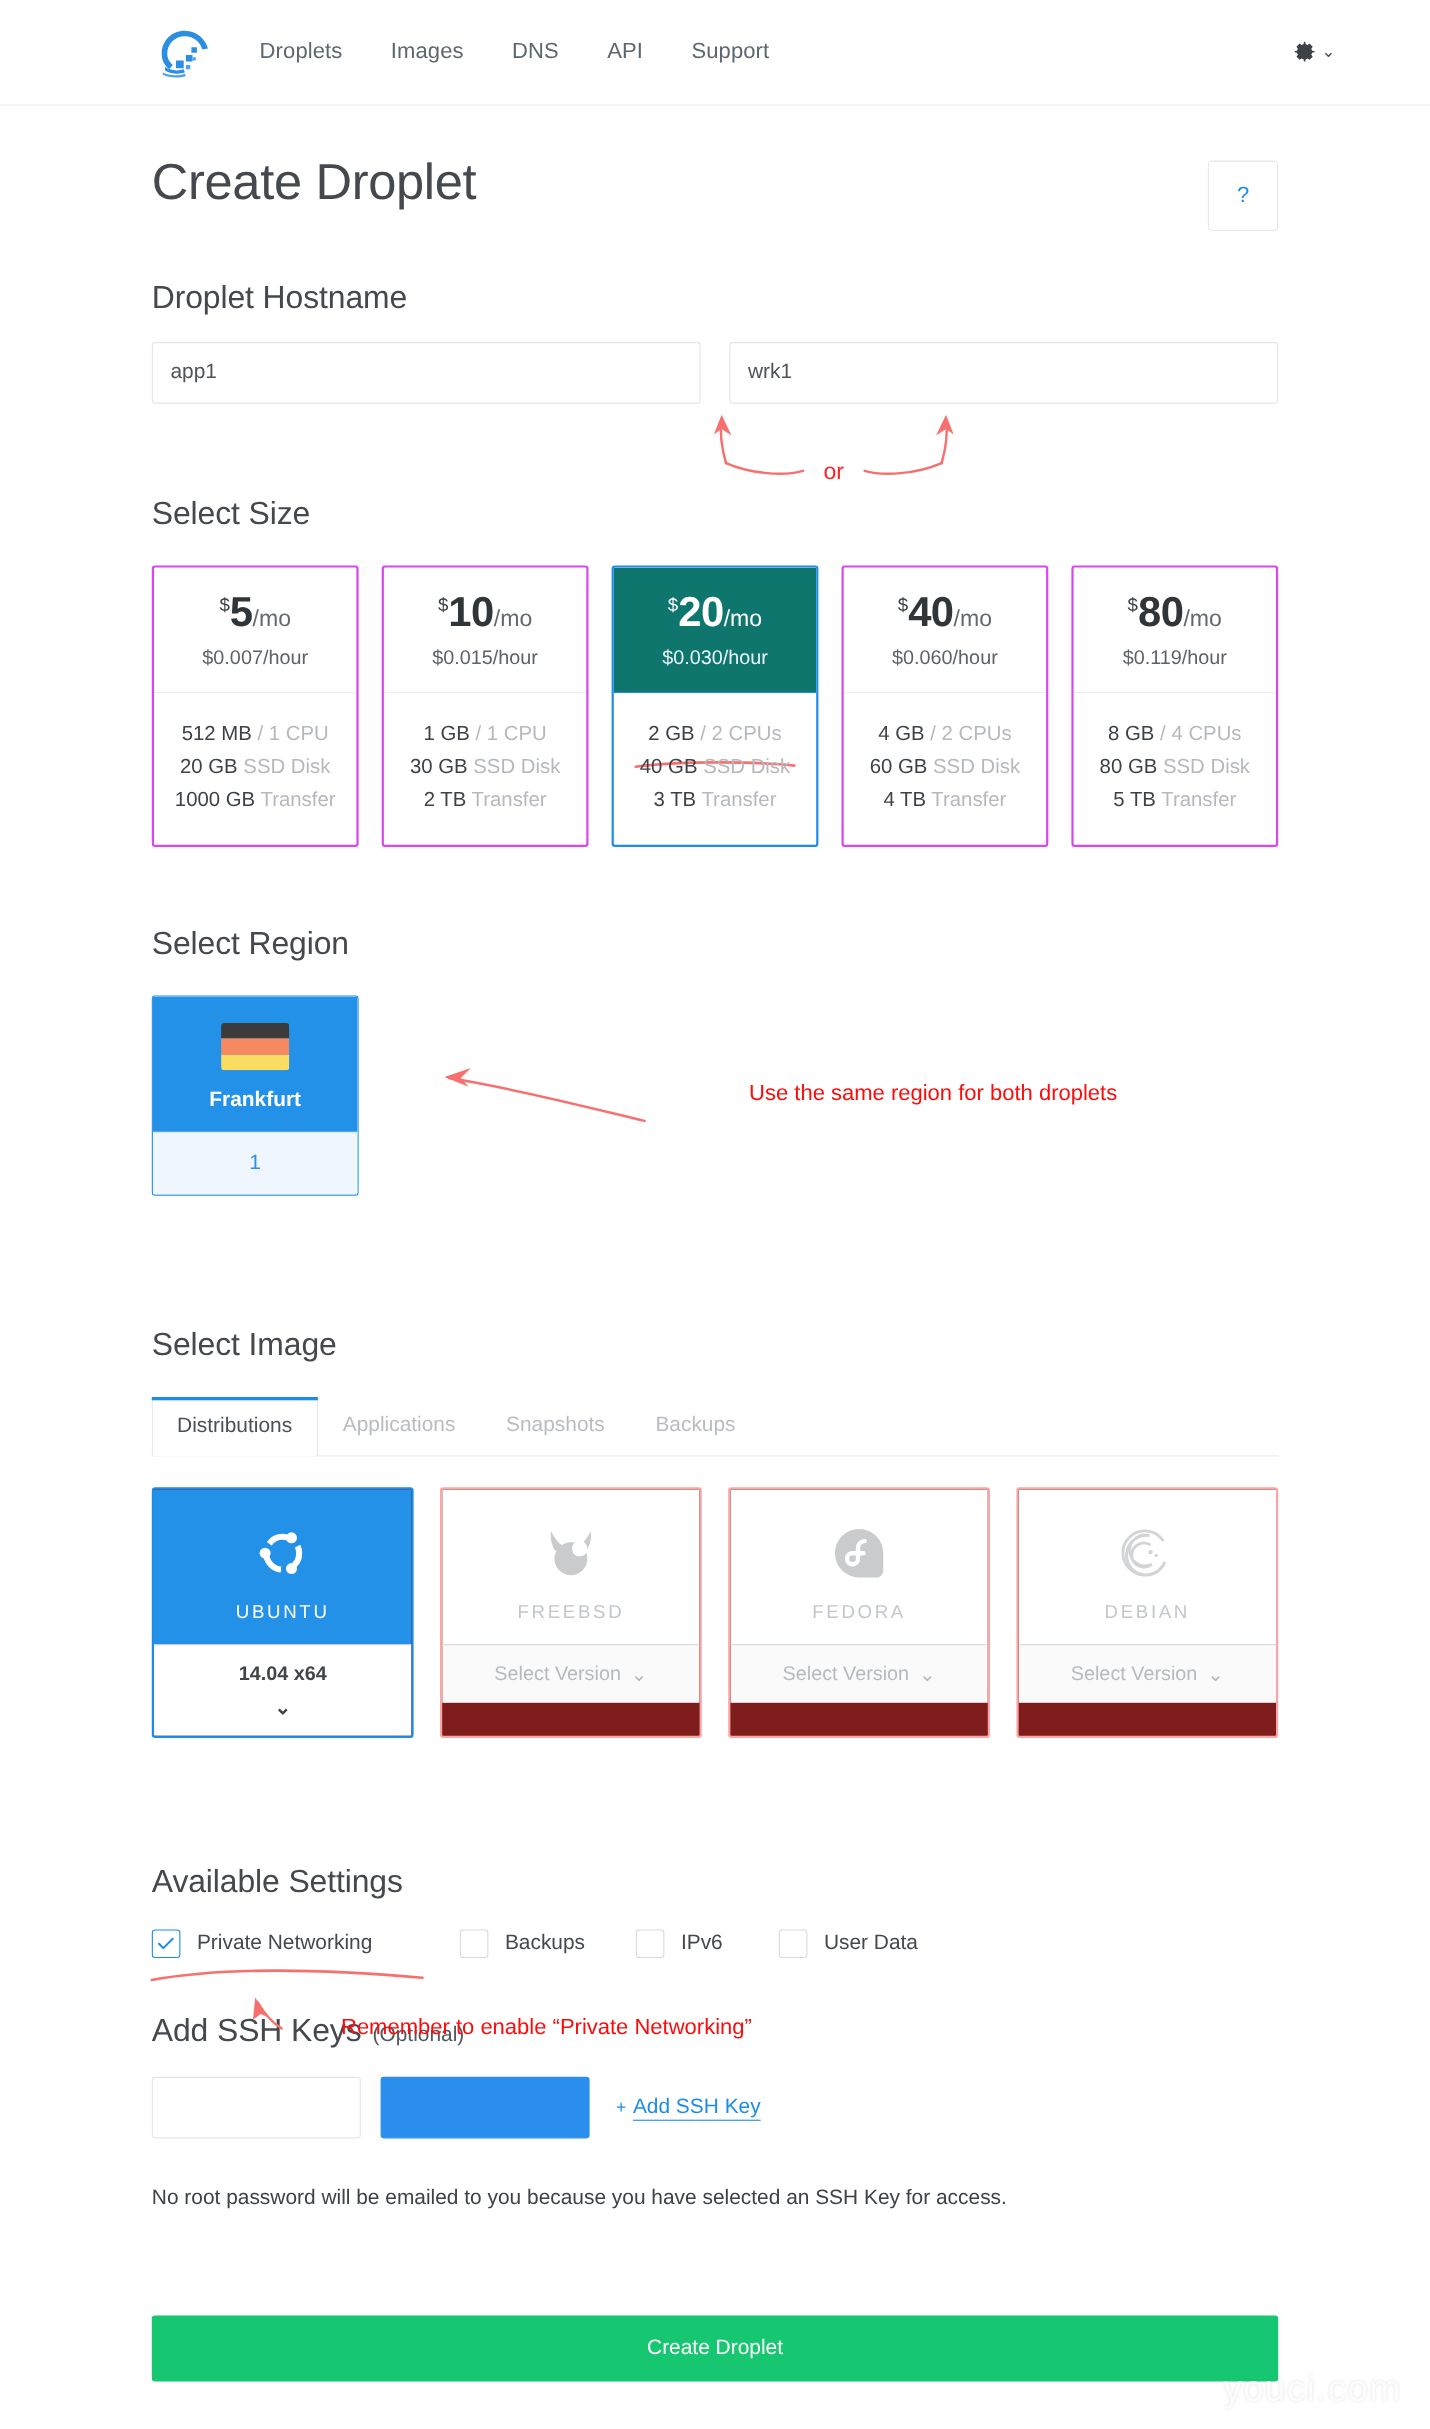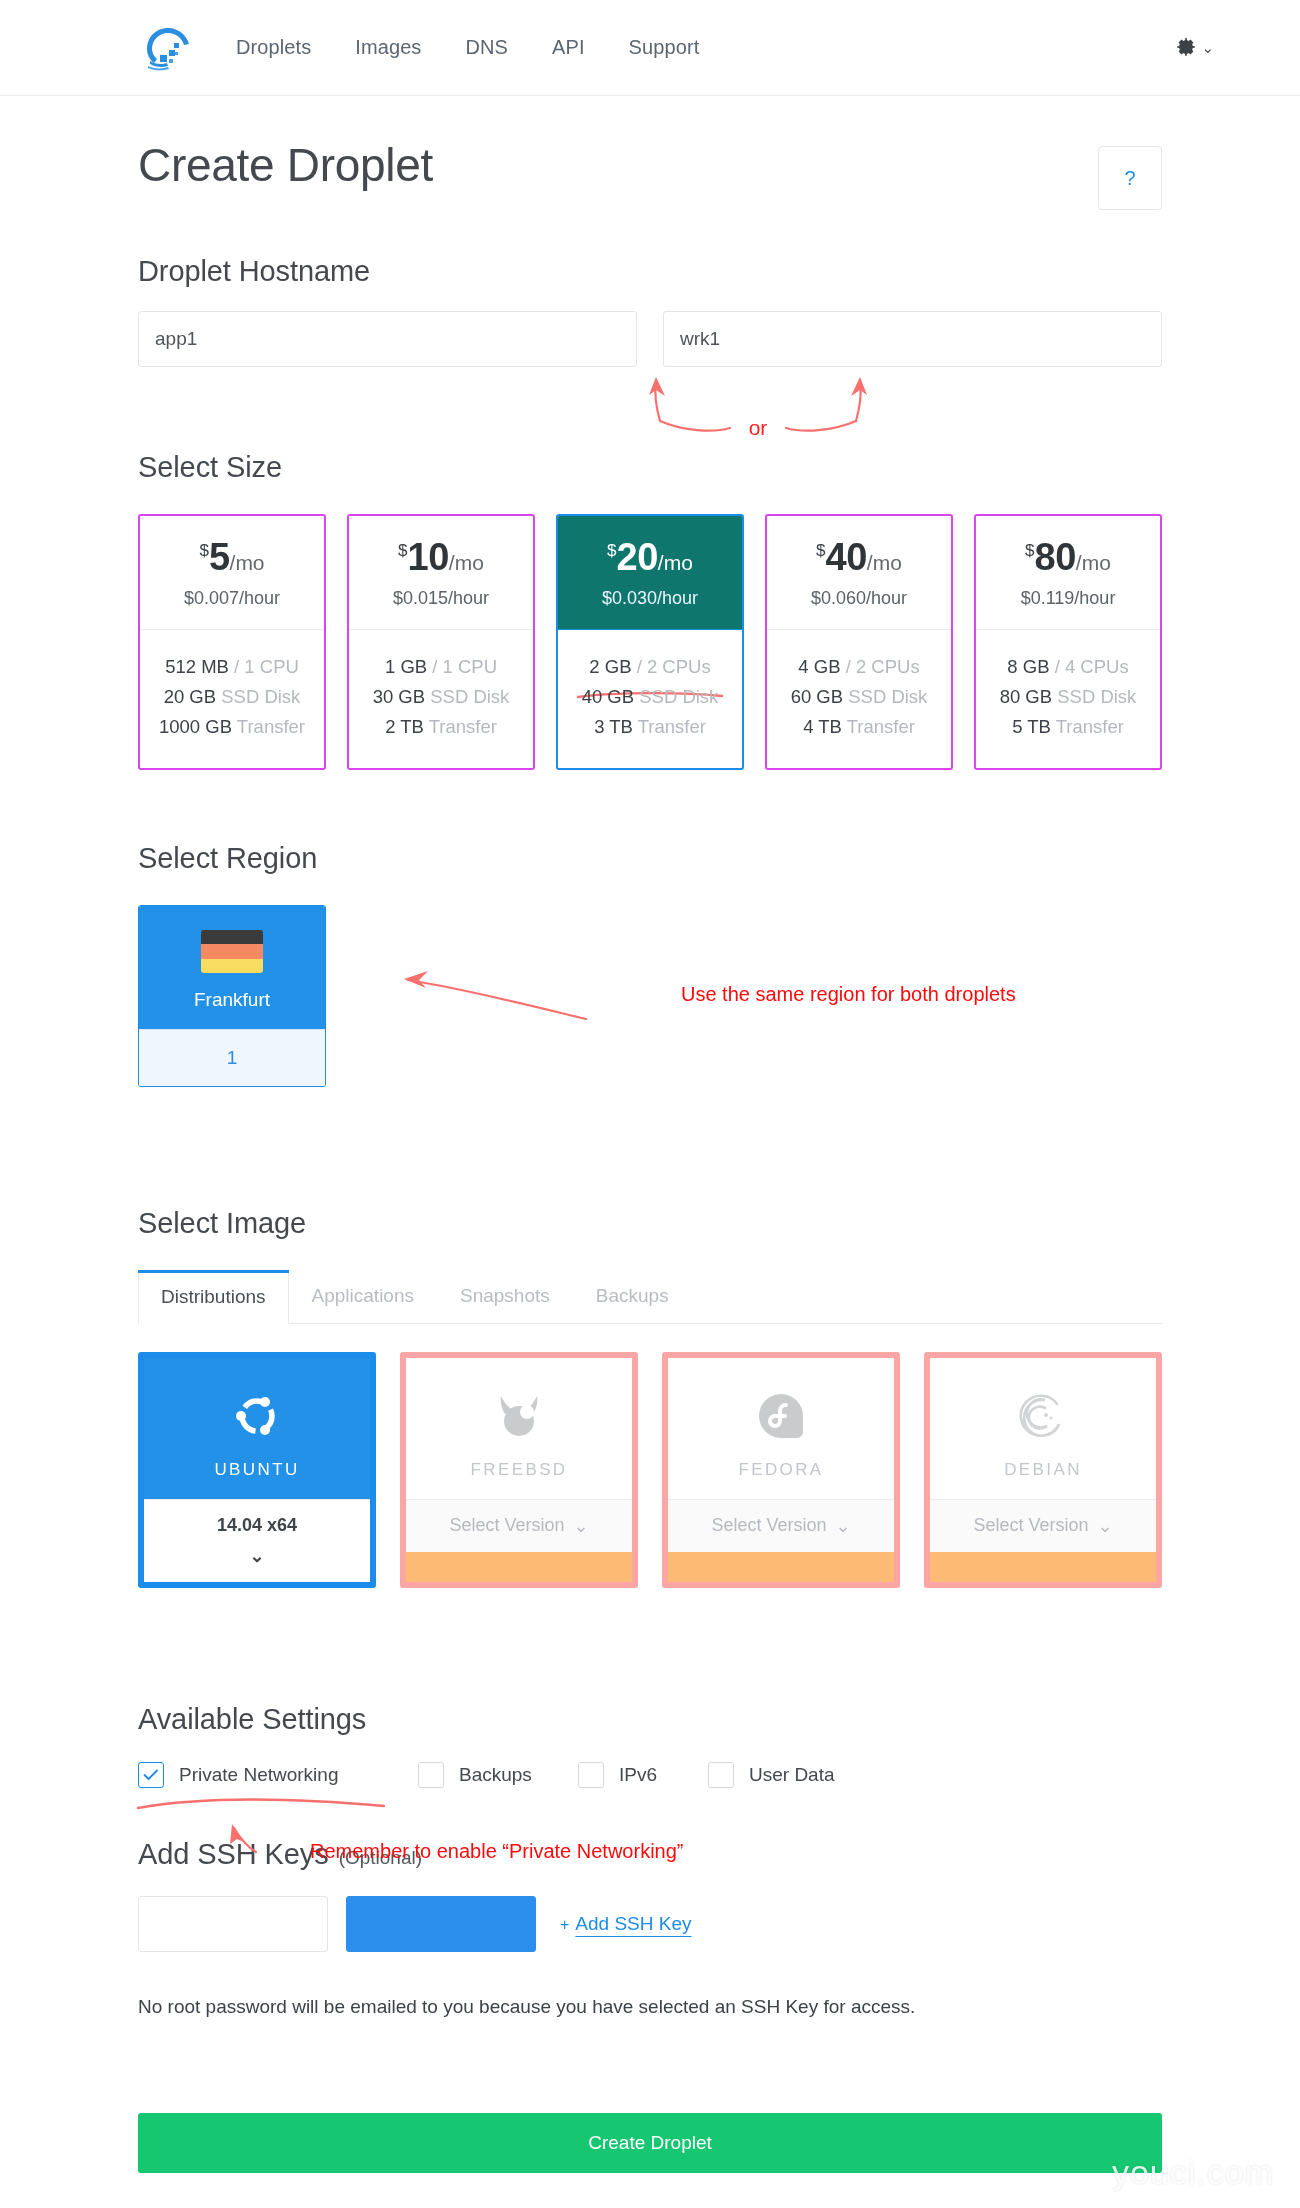--- a/index.html
+++ b/index.html
@@ -144,20 +144,21 @@
     width: 188px;
     border: 1px solid #1c8ceb;
     border-radius: 3px;
     overflow: hidden;
     cursor: pointer;
   }
   .region-card-top {
     background: #2491e8;
     padding: 24px 0 18px;
     text-align: center;
+    font-weight: bold;
   }
   .flag {
     width: 62px; height: 43px; margin: 0 auto 16px;
     border-radius: 3px; overflow: hidden;
     display: flex; flex-direction: column;
   }
   .flag i { display: block; flex: 1; }
   .flag .b { background: #3b3b3b; }
   .flag .r { background: #f58a62; }
   .flag .y { background: #f9dd63; }
@@ -210,25 +211,25 @@
   }
   .tab.active::before {
     content: "";
     position: absolute; left: -1px; right: -1px; top: 0;
     height: 3px; background: #1c8ceb;
   }
 
   .distro-row { display: flex; gap: 24px; margin-top: 28px; }
   .distro-card {
     flex: 1;
-    border: 6px solid #fca5a5;
+    border: 2px solid #fca5a5;
     border-radius: 3px;
     overflow: hidden;
     cursor: pointer;
-    background: #fdba74;
+    background: #7f1d1d;
   }
   .distro-card.selected { border-color: #1c8ceb; }
   .distro-top {
     padding: 27px 0 19px;
     text-align: center;
     background: #fff;
   }
   .distro-card.selected .distro-top { background: #2491e8; }
   .distro-icon { height: 62px; display: flex; align-items: center; justify-content: center; }
   .distro-name {

